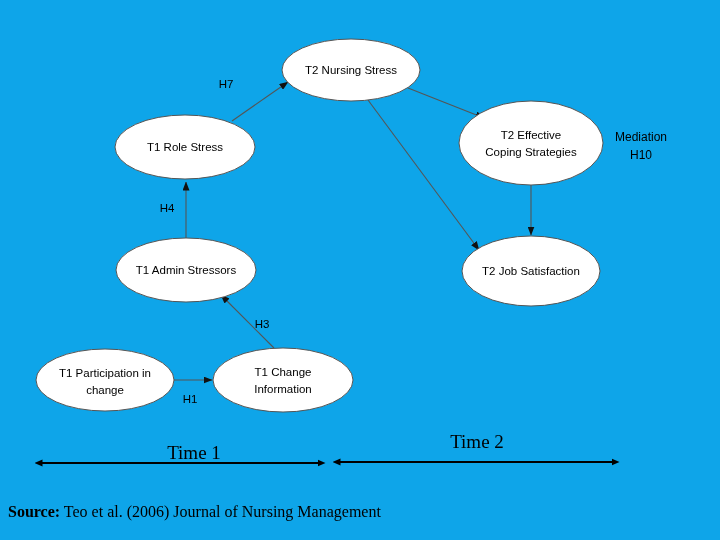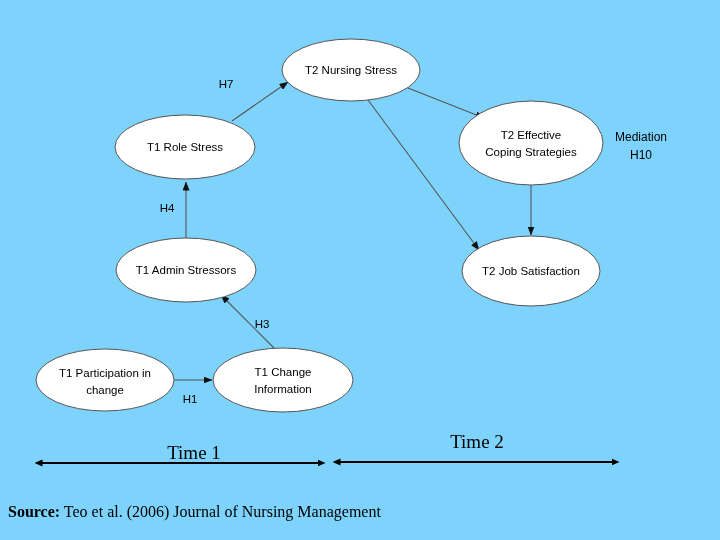--- a/index.html
+++ b/index.html
@@ -4,21 +4,21 @@
 <style>
   html, body {
     margin: 0;
     padding: 0;
     background: #ffffff;
   }
   #canvas {
     position: relative;
     width: 720px;
     height: 540px;
-    background: #7dd3fc;
+    background: #0ea5e9;
     overflow: hidden;
     font-family: "Liberation Sans", sans-serif;
   }
   #diagram-svg {
     position: absolute;
     left: 0;
     top: 0;
     width: 720px;
     height: 540px;
   }

